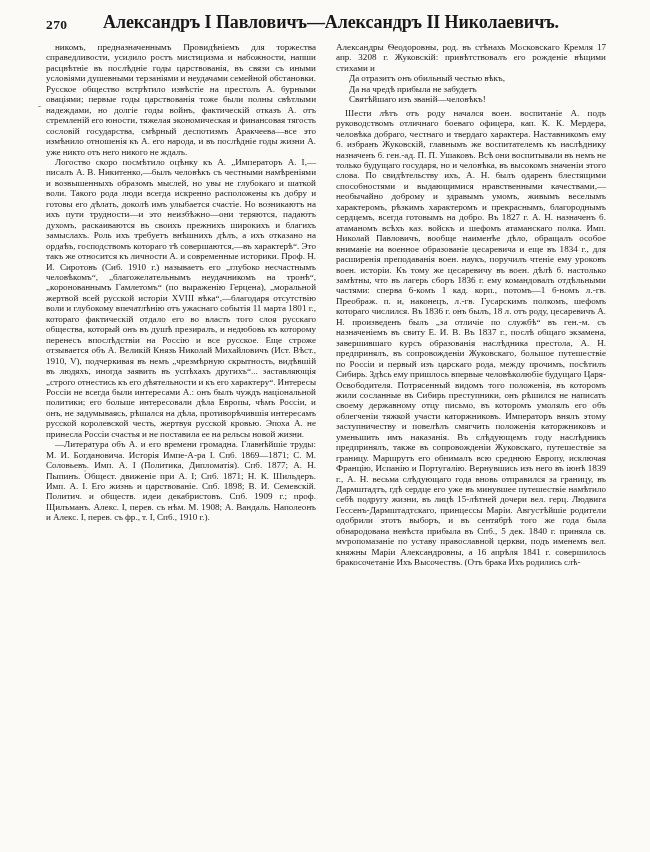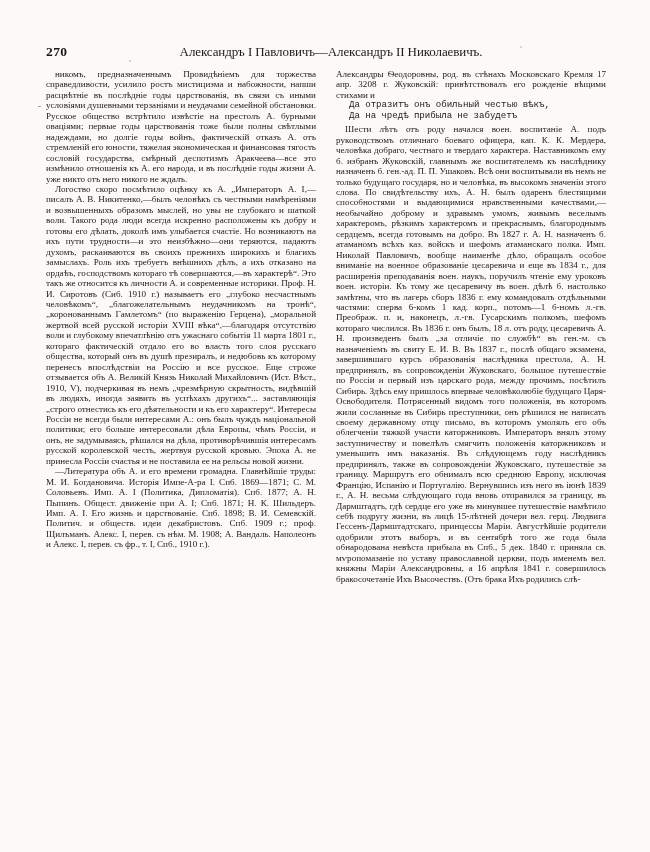--- a/index.html
+++ b/index.html
@@ -18,35 +18,35 @@
     position: relative;
     width: 650px;
     height: 852px;
     background: #fbfaf7;
     padding: 0;
     box-sizing: border-box;
   }
   .page-header {
     display: flex;
     align-items: flex-end;
-    padding: 44px 46px 0 46px;
+    padding: 12px 46px 0 46px;
     box-sizing: border-box;
   }
   .page-number {
     font-size: 13.5px;
     font-weight: bold;
     letter-spacing: 0.4px;
     width: 52px;
     flex: 0 0 52px;
   }
   .running-title {
     flex: 1;
     text-align: center;
-    font-size: 13px;
-    font-weight: normal;
+    font-size: 18px;
+    font-weight: bold;
     letter-spacing: -0.1px;
     padding-right: 40px;
   }
   .columns {
     display: flex;
     padding: 9px 64px 0 46px;
     box-sizing: border-box;
     gap: 20px;
   }
   .col {
@@ -69,21 +69,20 @@
     letter-spacing: -0.1px;
   }
   .spacer-sm { height: 7px; }
   .spacer-xs { height: 3px; }
   .verse {
     font-size: 9.1px;
     line-height: 10.6px;
     text-indent: 0;
     text-align: left;
     padding-left: 4px;
-    font-family: Liberation Mono, monospace;
   }
   .marginal-mark {
     position: absolute;
     left: 38px;
     top: 101px;
     font-size: 9px;
     color: #555;
   }
   .speck {
     position: absolute;
@@ -111,20 +110,21 @@
       <p>никомъ, предназначеннымъ Провидѣніемъ для торжества справедливости, усилило ростъ мистицизма и набожности, напши расцвѣтніе въ послѣдніе годы царствованія, въ связи съ иными условіями душевными терзаніями и неудачами семейной обстановки. Русское общество встрѣтило извѣстіе на престолъ А. бурными оваціями; первые годы царствованія тоже были полны свѣтлыми надеждами, но долгіе годы войнъ, фактическій отказъ А. отъ стремленій его юности, тяжелая экономическая и финансовая тягость сословій государства, смѣрный деспотизмъ Аракчеева—все это измѣнило отношенія къ А. его народа, и въ послѣдніе годы жизни А. уже никто отъ него никого не ждалъ.</p>
       <p>Логоство скоро посмѣтило оцѣнку къ А. „Императоръ А. I,—писалъ А. В. Никитенко,—былъ человѣкъ съ честными намѣреніями и возвышенныхъ образомъ мыслей, но увы не глубокаго и шаткой воли. Такого рода люди всегда искренно расположены къ добру и готовы его дѣлать, доколѣ имъ улыбается счастіе. Но возникаютъ на ихъ пути трудности—и это неизбѣжно—они теряются, падаютъ духомъ, раскаиваются въ своихъ прежнихъ широкихъ и благихъ замыслахъ. Роль ихъ требуетъ внѣшнихъ дѣлъ, а ихъ отказано на ордаѣъ, господствомъ котораго тѣ совершаются,—въ характерѣ“. Это такъ же относится къ личности А. и современные историки. Проф. Н. И. Сиротовъ (Сиб. 1910 г.) называетъ его „глубоко несчастнымъ человѣкомъ“, „благожелательнымъ неудачникомъ на тронѣ“, „коронованнымъ Гамлетомъ“ (по выраженію Герцена), „моральной жертвой всей русской исторіи XVIII вѣка“,—благодаря отсутствію воли и глубокому впечатлѣнію отъ ужаснаго событія 11 марта 1801 г., котораго фактическій отдало его во власть того слоя русскаго общества, который онъ въ душѣ презиралъ, и недюбовь къ которому перенесъ впослѣдствіи на Россію и все русское. Еще строже отзывается объ А. Великій Князь Николай Михайловичъ (Ист. Вѣст., 1910, V), подчеркивая въ немъ „чрезмѣрную скрытность, видѣвшій въ людяхъ, иногда заявить въ успѣхахъ другихъ“... заставляющія „строго отнестись къ его дѣятельности и къ его характеру“. Интересы Россіи не всегда были интересами А.: онъ былъ чуждъ національной политики; его больше интересовали дѣла Европы, чѣмъ Россіи, и онъ, не задумываясь, рѣшался на дѣла, противорѣчившія интересамъ русской королевской честь, жертвуя русской кровью. Эпоха А. не принесла Россіи счастья и не поставила ее на рельсы новой жизни.</p>
       <p>—Литература объ А. и его времени громадна. Главнѣйшіе труды: М. И. Богдановича. Исторія Импе-А-ра I. Спб. 1869—1871; С. М. Соловьевъ. Имп. А. I (Политика, Дипломатія). Спб. 1877; А. Н. Пыпинъ. Общест. движеніе при А. I; Спб. 1871; Н. К. Шильдеръ. Имп. А. I. Его жизнь и царствованіе. Спб. 1898; В. И. Семевскій. Политич. и обществ. идеи декабристовъ. Спб. 1909 г.; проф. Щилъманъ. Алекс. I, перев. съ нѣм. М. 1908; А. Вандаль. Наполеонъ и Алекс. I, перев. съ фр., т. I, Спб., 1910 г.).</p>
       <div class="spacer-sm"></div>
     </div>
 
     <div class="col">
       <p class="noindent">Александры Ѳеодоровны, род. въ стѣнахъ Московскаго Кремля 17 апр. 3208 г. Жуковскій: привѣтствовалъ его рожденіе вѣщими стихами и</p>
       <p class="verse">Да отразитъ онъ обильный честью вѣкъ,</p>
       <p class="verse">Да на чредѣ прибыла не забудетъ</p>
+      <p class="verse">Святѣйшаго изъ званій—человѣкъ!</p>
       <div class="spacer-xs"></div>
       <p>Шести лѣтъ отъ роду начался воен. воспитаніе А. подъ руководствомъ отличнаго боеваго офицера, кап. К. К. Мердера, человѣка добраго, честнаго и твердаго характера. Наставникомъ ему б. избранъ Жуковскій, главнымъ же воспитателемъ къ наслѣднику назначенъ б. ген.-ад. П. П. Ушаковъ. Всѣ они воспитывали въ немъ не только будущаго государя, но и человѣка, въ высокомъ значеніи этого слова. По свидѣтельству ихъ, А. Н. былъ одаренъ блестящими способностями и выдающимися нравственными качествами,—необычайно доброму и здравымъ умомъ, живымъ веселымъ характеромъ, рѣзкимъ характеромъ и прекраснымъ, благороднымъ сердцемъ, всегда готовымъ на добро. Въ 1827 г. А. Н. назначенъ б. атаманомъ всѣхъ каз. войскъ и шефомъ атаманскаго полка. Имп. Николай Павловичъ, вообще наименѣе дѣло, обращалъ особое вниманіе на военное образованіе цесаревича и еще въ 1834 г., для расширенія преподаванія воен. наукъ, поручилъ чтеніе ему уроковъ воен. исторіи. Къ тому же цесаревичу въ воен. дѣлѣ б. настолько замѣтны, что въ лагерь сборъ 1836 г. ему командовалъ отдѣльными частями: сперва 6-комъ 1 кад. корп., потомъ—1 б-номъ л.-гв. Преображ. п. и, наконецъ, л.-гв. Гусарскимъ полкомъ, шефомъ котораго числился. Въ 1836 г. онъ былъ, 18 л. отъ роду, цесаревичъ А. Н. произведенъ былъ „за отличіе по службѣ“ въ ген.-м. съ назначеніемъ въ свиту Е. И. В. Въ 1837 г., послѣ общаго экзамена, завершившаго курсъ образованія наслѣдника престола, А. Н. предпринялъ, въ сопровожденіи Жуковскаго, большое путешествіе по Россіи и первый изъ царскаго рода, между прочимъ, посѣтилъ Сибирь. Здѣсь ему пришлось впервые человѣколюбіе будущаго Царя-Освободителя. Потрясенный видомъ того положенія, въ которомъ жили сосланные въ Сибирь преступники, онъ рѣшился не написать своему державному отцу письмо, въ которомъ умолялъ его объ облегченіи тяжкой участи каторжниковъ. Императоръ внялъ этому заступничеству и повелѣлъ смягчить положенія каторжниковъ и уменьшить имъ наказанія. Въ слѣдующемъ году наслѣдникъ предпринялъ, также въ сопровожденіи Жуковскаго, путешествіе за границу. Маршрутъ его обнималъ всю среднюю Европу, исключая Францію, Испанію и Португалію. Вернувшись изъ него въ іюнѣ 1839 г., А. Н. весьма слѣдующаго года вновь отправился за границу, въ Дармштадтъ, гдѣ сердце его уже въ минувшее путешествіе намѣтило себѣ подругу жизни, въ лицѣ 15-лѣтней дочери вел. герц. Людвига Гессенъ-Дармштадтскаго, принцессы Маріи. Августѣйшіе родители одобрили этотъ выборъ, и въ сентябрѣ того же года была обнародована невѣста прибыла въ Спб., 5 дек. 1840 г. приняла св. мѵропомазаніе по уставу православной церкви, подъ именемъ вел. княжны Маріи Александровны, а 16 апрѣля 1841 г. совершилось бракосочетаніе Ихъ Высочествъ. (Отъ брака Ихъ родились слѣ-</p>
     </div>
 
   </div>
 
   <div class="speck" style="left:129px;top:60px;"></div>
   <div class="speck" style="left:520px;top:46px;"></div>
   <div class="speck" style="left:84px;top:470px;"></div>
 </div>

